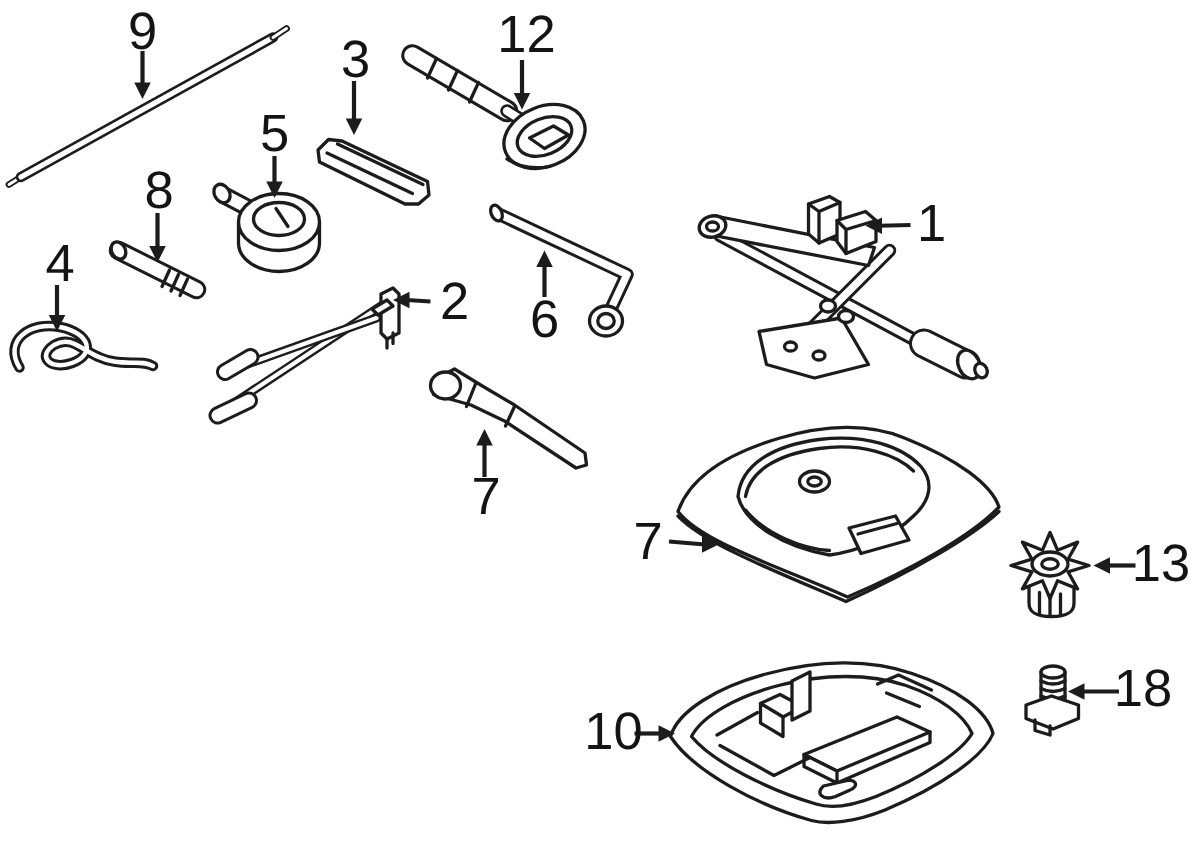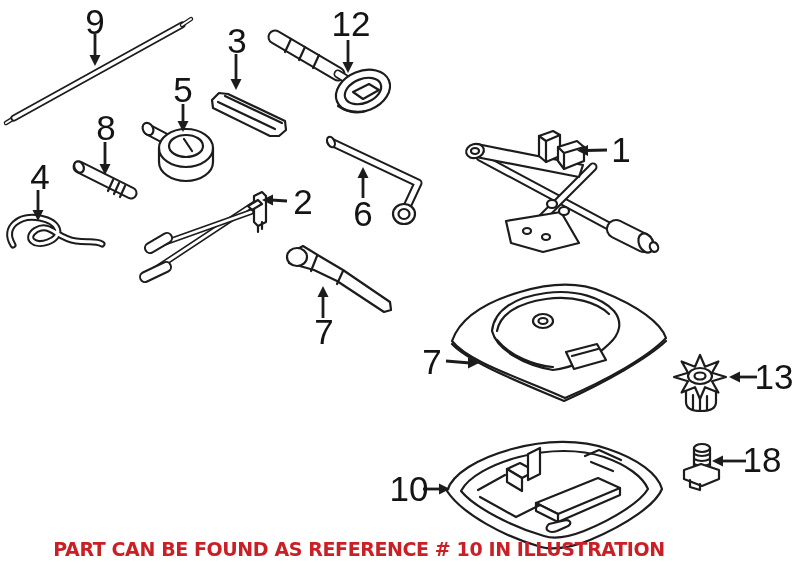--- a/index.html
+++ b/index.html
@@ -217,14 +217,13 @@
   <span class="callout" style="left:363px;top:213px">6</span>
   <span class="callout" style="left:324px;top:331px">7</span>
   <span class="callout" style="left:106px;top:127px">8</span>
   <span class="callout" style="left:95px;top:21px">9</span>
   <span class="callout" style="left:351px;top:23px">12</span>
   <span class="callout" style="left:409px;top:488px">10</span>
   <span class="callout" style="left:762px;top:459px">18</span>
   <span class="callout" style="left:774px;top:376px">13</span>
   <span class="callout" style="left:432px;top:361px">7</span>
 
-  <div class="caption">PART CAN BE FOUND AS REFERENCE # 10 IN ILLUSTRATION</div>
 </div>
 
 </body></html>

